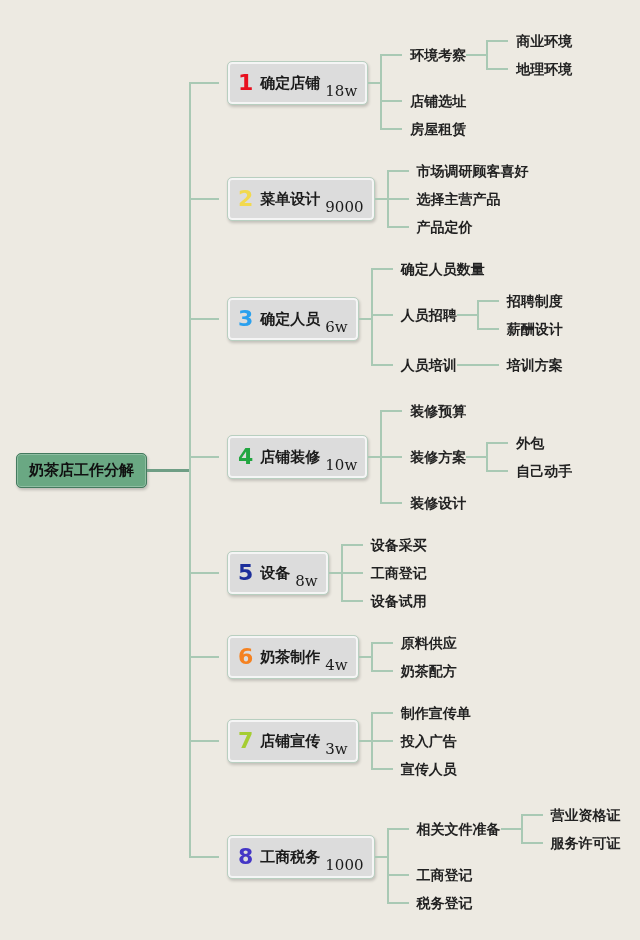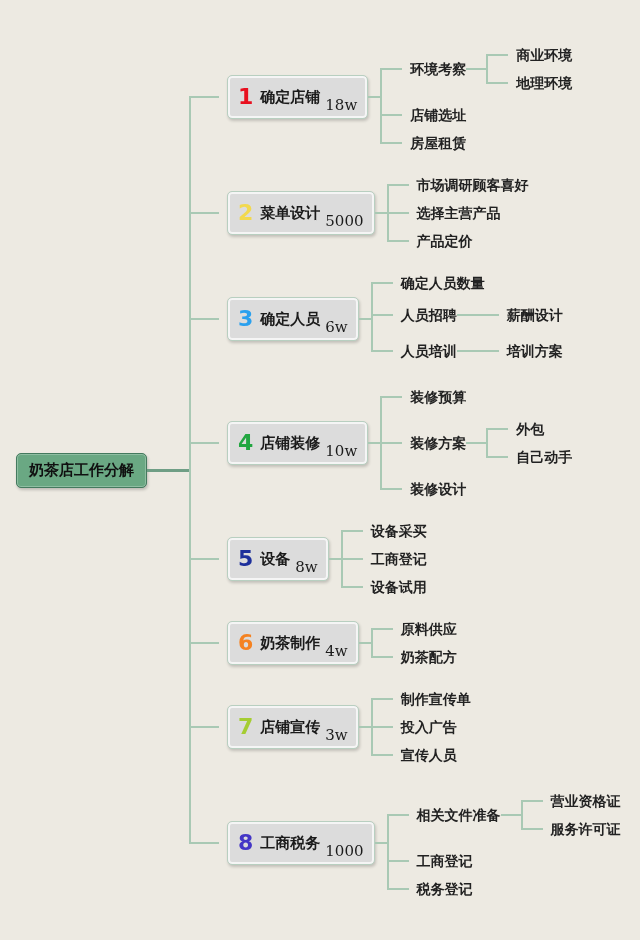--- a/index.html
+++ b/index.html
@@ -80,21 +80,21 @@
         <li>
             <span class="leaf">房屋租赁</span>
           </li>
       </ul>
     </li>
 
     <li>
       <div class="nodebox">
         <span class="num" style="color: rgb(242, 217, 78);">2</span>
         <span class="title">菜单设计</span>
-        <span class="cost">5000</span>
+        <span class="cost">9000</span>
       </div>
       <span class="hlink"></span>
       <ul class="kids">
         <li>
             <span class="leaf">市场调研顾客喜好</span>
           </li>
         <li>
             <span class="leaf">选择主营产品</span>
           </li>
         <li>
@@ -112,20 +112,23 @@
       <span class="hlink"></span>
       <ul class="kids">
         <li>
             <span class="leaf">确定人员数量</span>
           </li>
         <li>
           <span class="leaf">人员招聘</span>
           <span class="hlink mid"></span>
           <ul class="kids">
             <li>
+                <span class="leaf">招聘制度</span>
+              </li>
+            <li>
                 <span class="leaf">薪酬设计</span>
               </li>
           </ul>
         </li>
         <li>
           <span class="leaf">人员培训</span>
           <span class="hlink mid"></span>
           <ul class="kids">
             <li>
                 <span class="leaf">培训方案</span>

